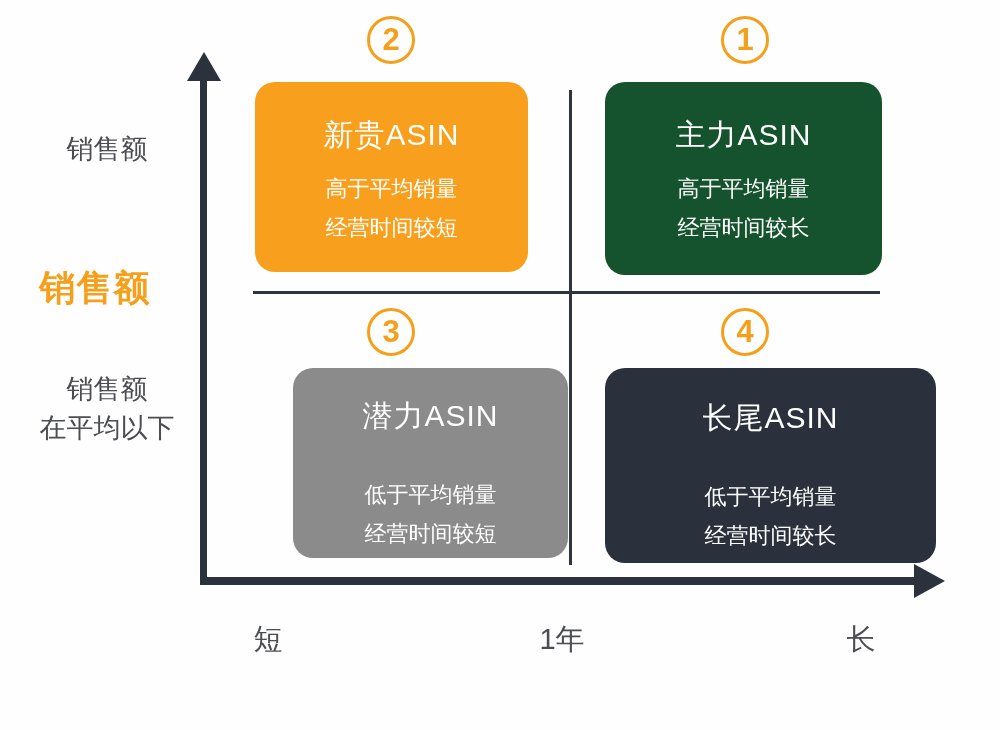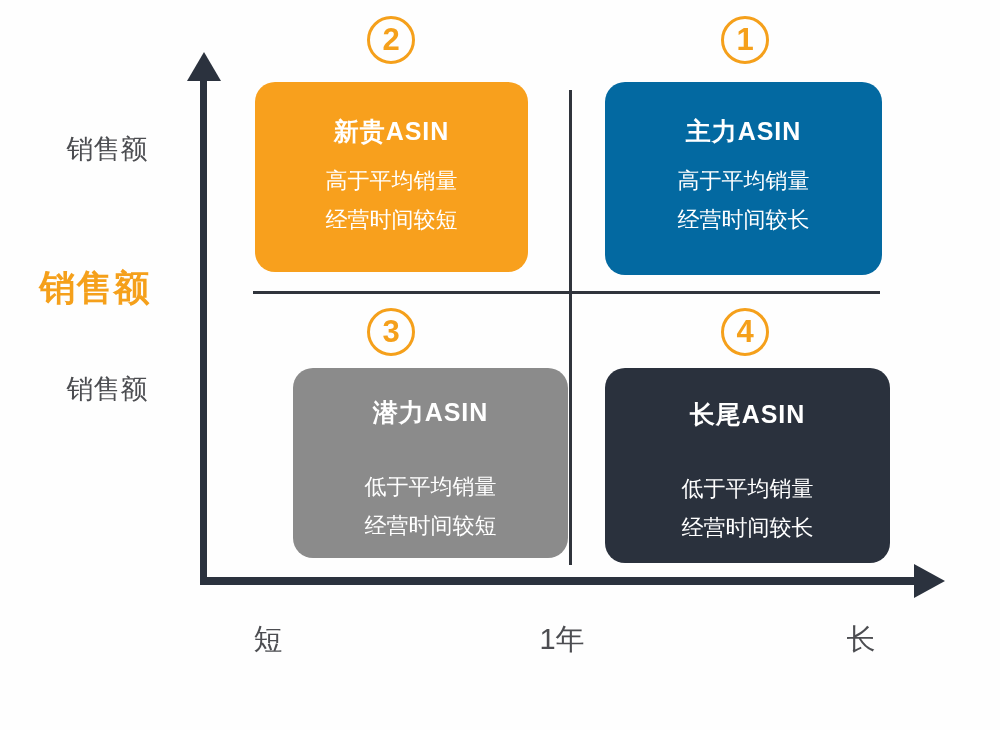--- a/index.html
+++ b/index.html
@@ -55,32 +55,32 @@
   }
   
   .qbox {
     position: absolute;
     border-radius: 20px;
     color: #ffffff;
     text-align: center;
     box-sizing: border-box;
   }
   .qbox .qtitle {
-    font-size: 25px;
-    font-weight: bold;
+    font-size: 30px;
+    font-weight: normal;
     letter-spacing: 1px;
   }
   .qbox .qdesc {
     font-size: 22px;
     line-height: 39px;
   }
   .qbox.top-left     { left: 255px; top: 82px;  width: 273px; height: 190px; padding-top: 33px; }
   .qbox.top-right    { left: 605px; top: 82px;  width: 277px; height: 193px; padding-top: 33px; }
   .qbox.bottom-left  { left: 258px; top: 368px; width: 275px; height: 190px; padding-top: 28px; }
-  .qbox.bottom-right { left: 605px; top: 368px; width: 285px; height: 195px; padding-top: 30px; }
+  .qbox.bottom-right { left: 605px; top: 368px; width: 331px; height: 195px; padding-top: 30px; }
   .qbox.top-left .qtitle,
   .qbox.top-right .qtitle   { margin-bottom: 13px; }
   .qbox.bottom-left .qtitle,
   .qbox.bottom-right .qtitle { margin-bottom: 38px; }
   
   .badge {
     position: absolute;
     width: 42px; height: 42px;
     border: 3px solid #f5a01b;
     border-radius: 50%;
@@ -150,21 +150,21 @@
   <div class="badge b2">
     <span>2</span>
   </div>
   <div class="badge b3">
     <span>3</span>
   </div>
   <div class="badge b4">
     <span>4</span>
   </div>
 
-  <div class="qbox top-right" style="background: #0369a1;">
+  <div class="qbox top-right" style="background: #14532d;">
     <div class="qtitle">主力ASIN</div>
     <div class="qdesc">高于平均销量</div>
     <div class="qdesc">经营时间较长</div>
   </div>
 
   <div class="qbox top-left" style="background: rgb(248, 160, 29);">
     <div class="qtitle">新贵ASIN</div>
     <div class="qdesc">高于平均销量</div>
     <div class="qdesc">经营时间较短</div>
   </div>
@@ -179,20 +179,21 @@
     <div class="qtitle">长尾ASIN</div>
     <div class="qdesc">低于平均销量</div>
     <div class="qdesc">经营时间较长</div>
   </div>
 
   <div class="ylabel upper">
     <div>销售额</div>
   </div>
   <div class="ylabel lower">
     <div>销售额</div>
+    <div>在平均以下</div>
   </div>
 
   <div class="axis-title y">销售额</div>
 
   <div class="xtick t-short">短</div>
   <div class="xtick t-1year">1年</div>
   <div class="xtick t-long">长</div>
 
 </div>
 

